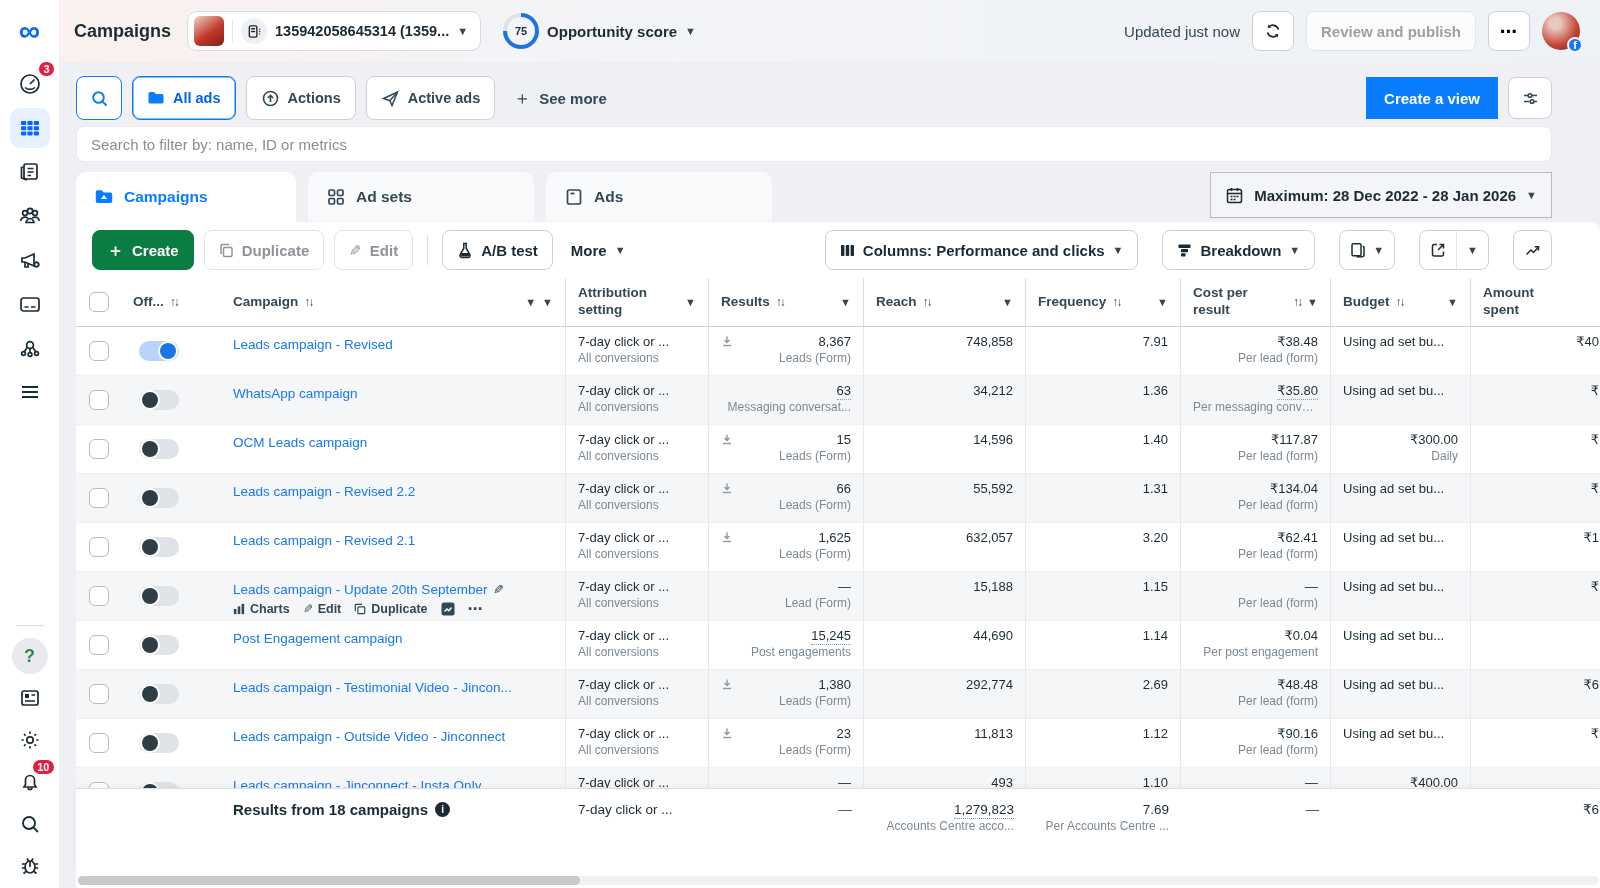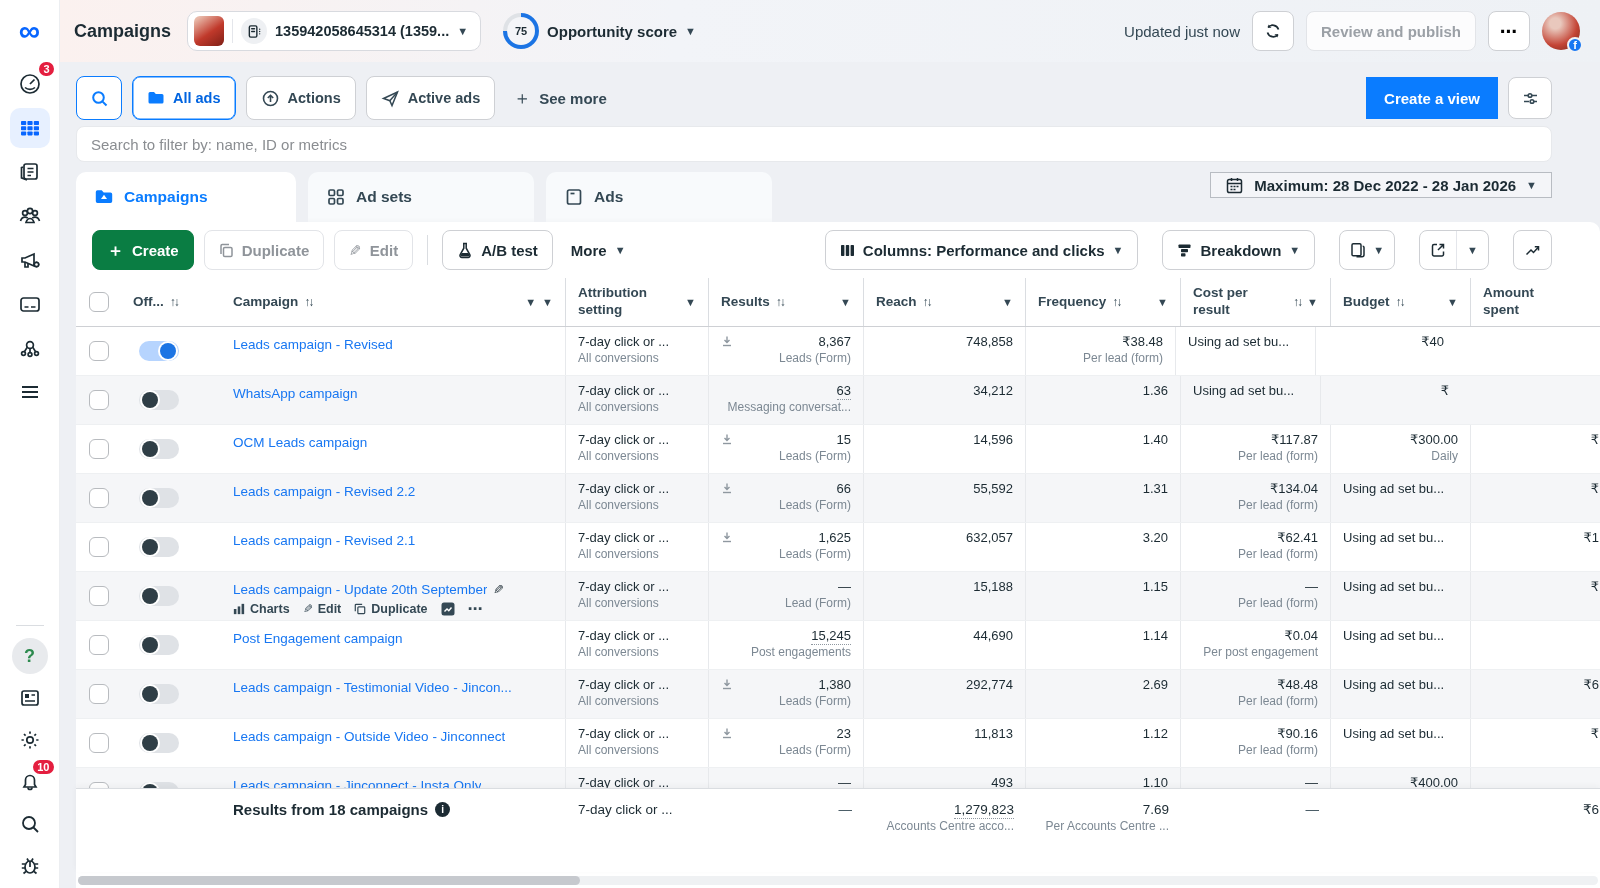--- a/index.html
+++ b/index.html
@@ -53,21 +53,21 @@
   
   #search-row{position:absolute;left:76px;top:126px;right:48px;height:36px;}
   #search-row input{width:100%;height:100%;border:1px solid #e7e9ec;border-radius:8px;padding:0 14px;font-size:15px;color:#1c2b33;background:#fff;outline:none;}
   #search-row input::placeholder{color:#8a8d91;}
 
   
   #tabs-row{position:absolute;left:76px;top:172px;right:48px;height:50px;display:flex;align-items:flex-end;gap:12px;}
   .tab{height:50px;border-radius:10px 10px 0 0;display:flex;align-items:center;gap:10px;padding:0 18px;font-size:15.5px;font-weight:700;cursor:pointer;}
   .tab.active{background:#fff;color:#0a7cff;width:220px;}
   .tab.inactive{background:#f8fafc;color:#344854;width:226px;box-shadow:inset 0 -6px 6px -6px rgba(0,0,0,0.04);}
-  .date-pill{margin-left:auto;align-self:flex-start;height:26px;border:1px solid #b8bcc2;border-radius:0;display:flex;align-items:center;gap:10px;padding:0 14px;font-size:15px;font-weight:600;color:#1c2b33;cursor:pointer;background:rgba(255,255,255,0.35);}
+  .date-pill{margin-left:auto;align-self:flex-start;height:46px;border:1px solid #b8bcc2;border-radius:0;display:flex;align-items:center;gap:10px;padding:0 14px;font-size:15px;font-weight:600;color:#1c2b33;cursor:pointer;background:rgba(255,255,255,0.35);}
 
   
   #card{position:absolute;left:76px;top:222px;right:0;bottom:0;background:#fff;border-radius:0 10px 0 0;z-index:10;}
   #toolbar{position:absolute;left:0;right:48px;top:0;height:56px;display:flex;align-items:center;gap:10px;padding:0 0 0 16px;}
   .tbtn{height:40px;border-radius:8px;border:1px solid #ced0d4;background:#fff;display:flex;align-items:center;gap:8px;padding:0 14px;font-size:15px;font-weight:600;color:#1c2b33;cursor:pointer;}
   .tbtn.green{background:#0a7d43;border-color:#0a7d43;color:#fff;font-weight:700;}
   .tbtn.dis{color:#8f949a;border-color:#e2e4e8;cursor:default;}
   .tbtn.noborder{border:none;padding:0 8px;}
   .tb-div{width:1px;height:30px;background:#dadde1;margin:0 4px;}
   .tbtn.iconb{padding:0 10px;}
@@ -532,20 +532,23 @@
             </svg>
       </span>
       <div class="rv">
             <div class="v num"><span class="rval">8,367</span></div>
             <div class="sub">Leads (Form)</div>
           </div>
     </div>
     <div class="cell c-reach">
           <div class="v num">748,858</div>
         </div>
+    <div class="cell c-freq">
+          <div class="v num">7.91</div>
+        </div>
     <div class="cell c-cost">
           <div class="v num"><span class="cval">₹38.48</span></div>
           <div class="sub">Per lead (form)</div>
         </div>
     <div class="cell c-budget leftb">
           <div class="v num">Using ad set bu...</div>
         </div>
     <div class="cell c-amount">
           <div class="v num">₹40</div>
         </div>
@@ -575,20 +578,24 @@
       <div class="rv">
             <div class="v num"><span class="rval dotted">63</span></div>
             <div class="sub">Messaging conversat...</div>
           </div>
     </div>
     <div class="cell c-reach">
           <div class="v num">34,212</div>
         </div>
     <div class="cell c-freq">
           <div class="v num">1.36</div>
+        </div>
+    <div class="cell c-cost">
+          <div class="v num"><span class="cval dotted">₹35.80</span></div>
+          <div class="sub">Per messaging conve...</div>
         </div>
     <div class="cell c-budget leftb">
           <div class="v num">Using ad set bu...</div>
         </div>
     <div class="cell c-amount">
           <div class="v num">₹</div>
         </div>
   </div>
       <div class="trow">
     <div class="cell c-select">

